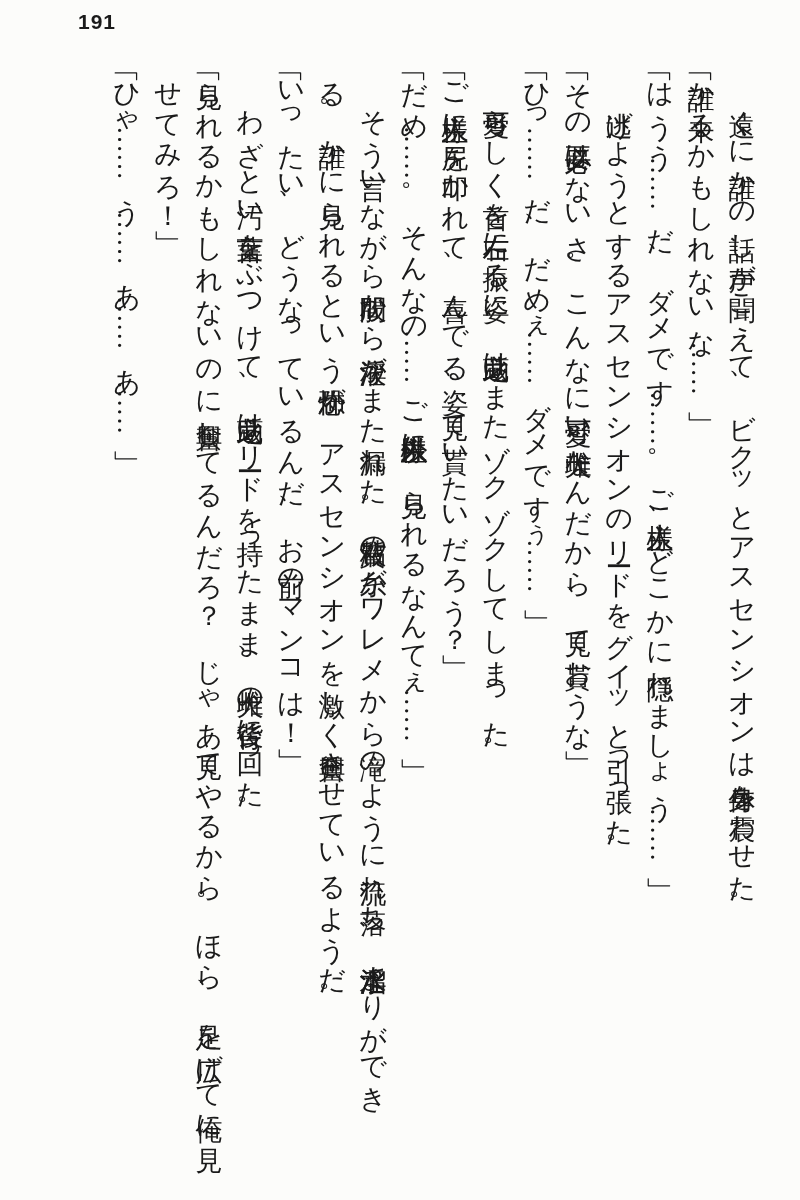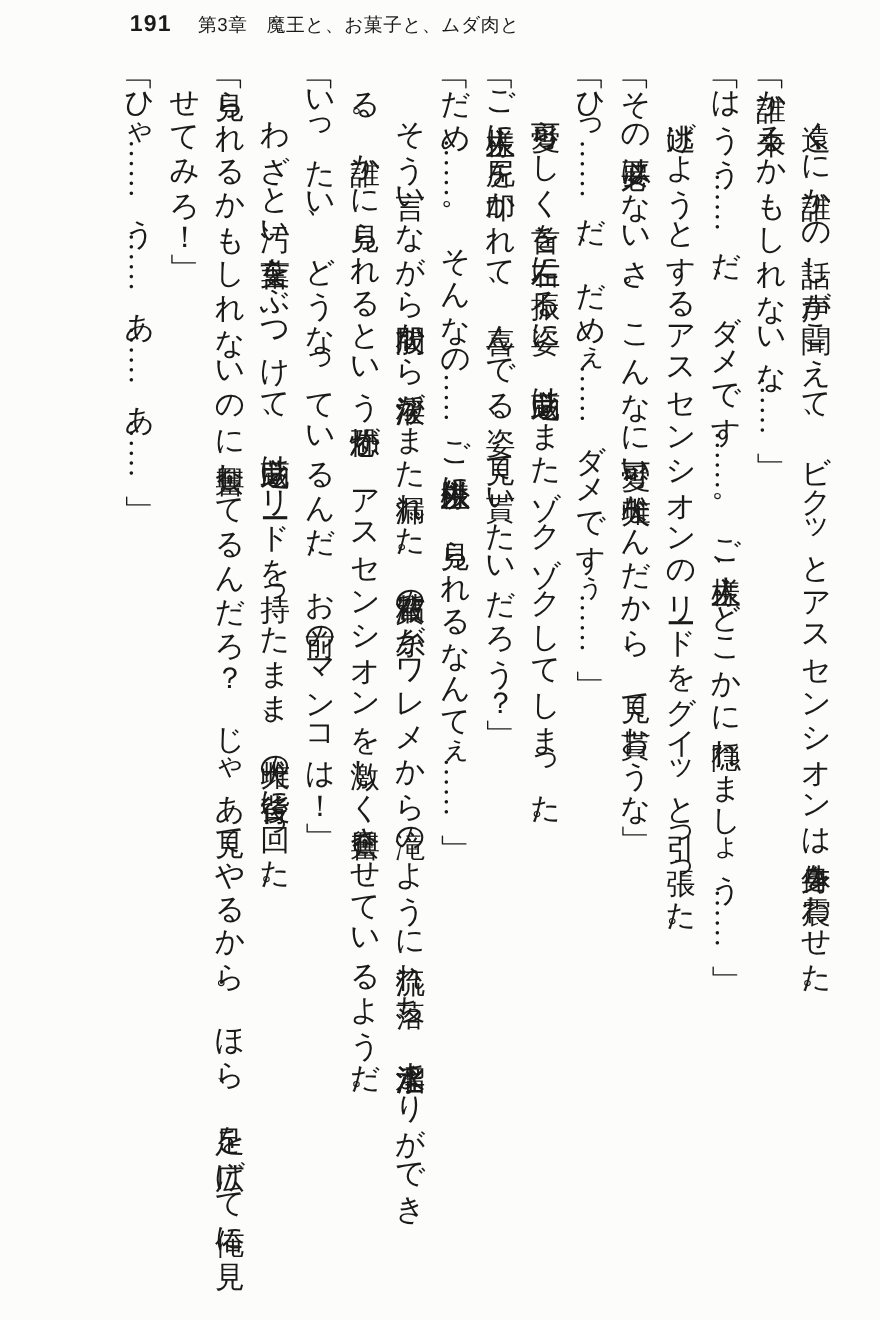--- a/index.html
+++ b/index.html
@@ -15,24 +15,23 @@
     position: relative;
     overflow: hidden;
   }
   
   .running-head {
     position: absolute;
     top: 10px;
     left: 78px;
     display: flex;
     align-items: baseline;
-    gap: 24px;
+    gap: 12px;
     font-family: "Liberation Sans", "DejaVu Sans", sans-serif;
     white-space: nowrap;
-    margin-left: 40px;
   }
   .page-number {
     font-size: 21px;
     font-weight: 700;
     letter-spacing: 1px;
   }
   .chapter-title {
     font-size: 17px;
     font-weight: 500;
     letter-spacing: 0.5px;
@@ -55,21 +54,20 @@
   }
   .page-text p.indent {
     text-indent: 1em;
   }
 </style>
 </head>
 <body>
 
 <header class="running-head">
   <span class="page-number">191</span>
-  <span class="chapter-title">第3章　魔王と、お菓子と、ムダ肉と</span>
 </header>
 
 <main class="page-text">
   <p class="indent">遠くに誰かの話し声が聞こえて、ビクッとアスセンシオンは身体を震わせた。</p>
   <p>「誰か来るかもしれないな……」</p>
   <p>「はうう……だ、ダメです……。ご主人様、どこかに隠れましょう……」</p>
   <p class="indent">逃げようとするアスセンシオンのリードをグイッと引っ張った。</p>
   <p>「その必要はないさ。こんなに可愛い雌犬なんだから、見て貰おうな」</p>
   <p>「ひっ……だ、だめぇ……ダメですぅ……」</p>
   <p class="indent">可愛らしく首を左右に振る姿に、蔵之助はまたゾクゾクしてしまった。</p>

